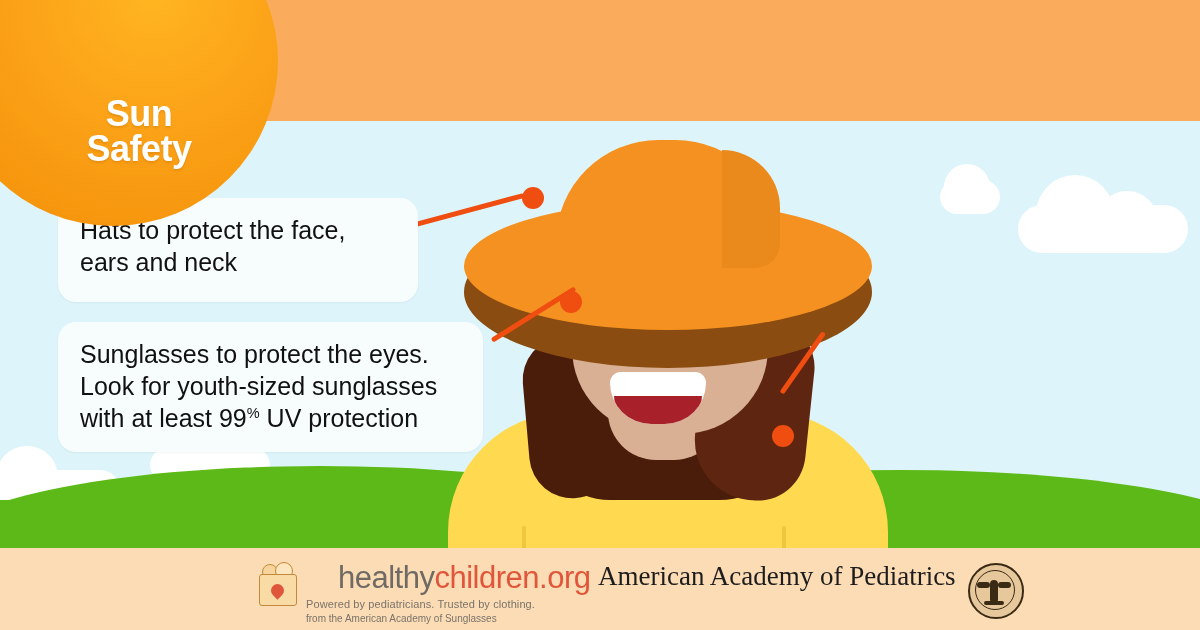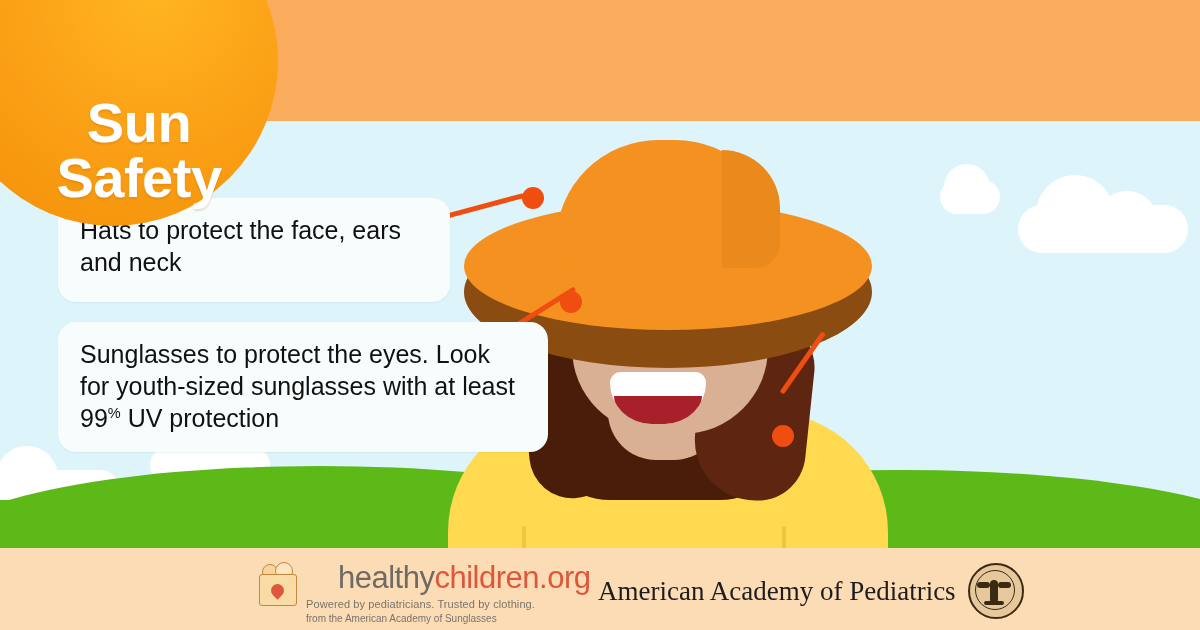--- a/index.html
+++ b/index.html
@@ -64,21 +64,21 @@
     width:330px; height:330px;
     border-radius:50%;
     background:radial-gradient(circle at 62% 30%, #ffb520 0%, #fca419 38%, #f7980f 72%, #f38f0a 100%);
   }
   .sun-title{
     position:absolute;
     left:0px; top:96px;
     width:278px;
     text-align:center;
     color:#ffffff;
-    font-size:56px;
+    font-size:36px;
     font-weight:bold;
     line-height:0.98;
     letter-spacing:-0.5px;
     text-shadow:0 2px 2px rgba(150,80,0,.18);
   }
   .sun-title .l2{display:block;}
   .headline{
     position:absolute;
     left:312px; top:32px;
     width:860px;
@@ -279,22 +279,22 @@
     font-size:25px;
     line-height:1.28;
     padding:16px 22px;
     box-sizing:border-box;
   }
   .callout sup{
     font-size:0.58em;
     vertical-align:super;
     line-height:0;
   }
-  #callout-hats   {left:58px;  top:198px; width:392px; height:104px;}
-  #callout-glasses{left:58px;  top:322px; width:490px; height:130px;}
+  #callout-hats   {left:58px;  top:198px; width:360px; height:104px;}
+  #callout-glasses{left:58px;  top:322px; width:425px; height:130px;}
   #callout-clothing{left:818px; top:302px; width:372px; height:160px;}
 
   
   .footer{
     position:absolute;
     left:0; top:548px; width:1200px; height:82px;
     background:#fcdcb5;
   }
   .hc-logo{
     position:absolute; left:255px; top:562px;
@@ -344,21 +344,21 @@
   .hc-tag1{
     font-size:11px; color:#7a736a; margin-top:5px;
     letter-spacing:.1px;
   }
   .hc-tag2{
     font-size:10px; color:#7a736a; margin-top:3px;
   }
 
   .aap{
     position:absolute; left:598px; top:563px;
-    display:flex; align-items:center;
+    display:flex; align-items:flex-start;
   }
   .aap-text{ text-align:left; }
   .aap-name{
     font-family:"Liberation Serif", serif;
     font-size:27px; color:#1d1d1d; line-height:1;
     white-space:nowrap;
   }
   .aap-sub{
     font-family:"Liberation Serif", serif;
     font-size:12.5px; color:#1d1d1d;

